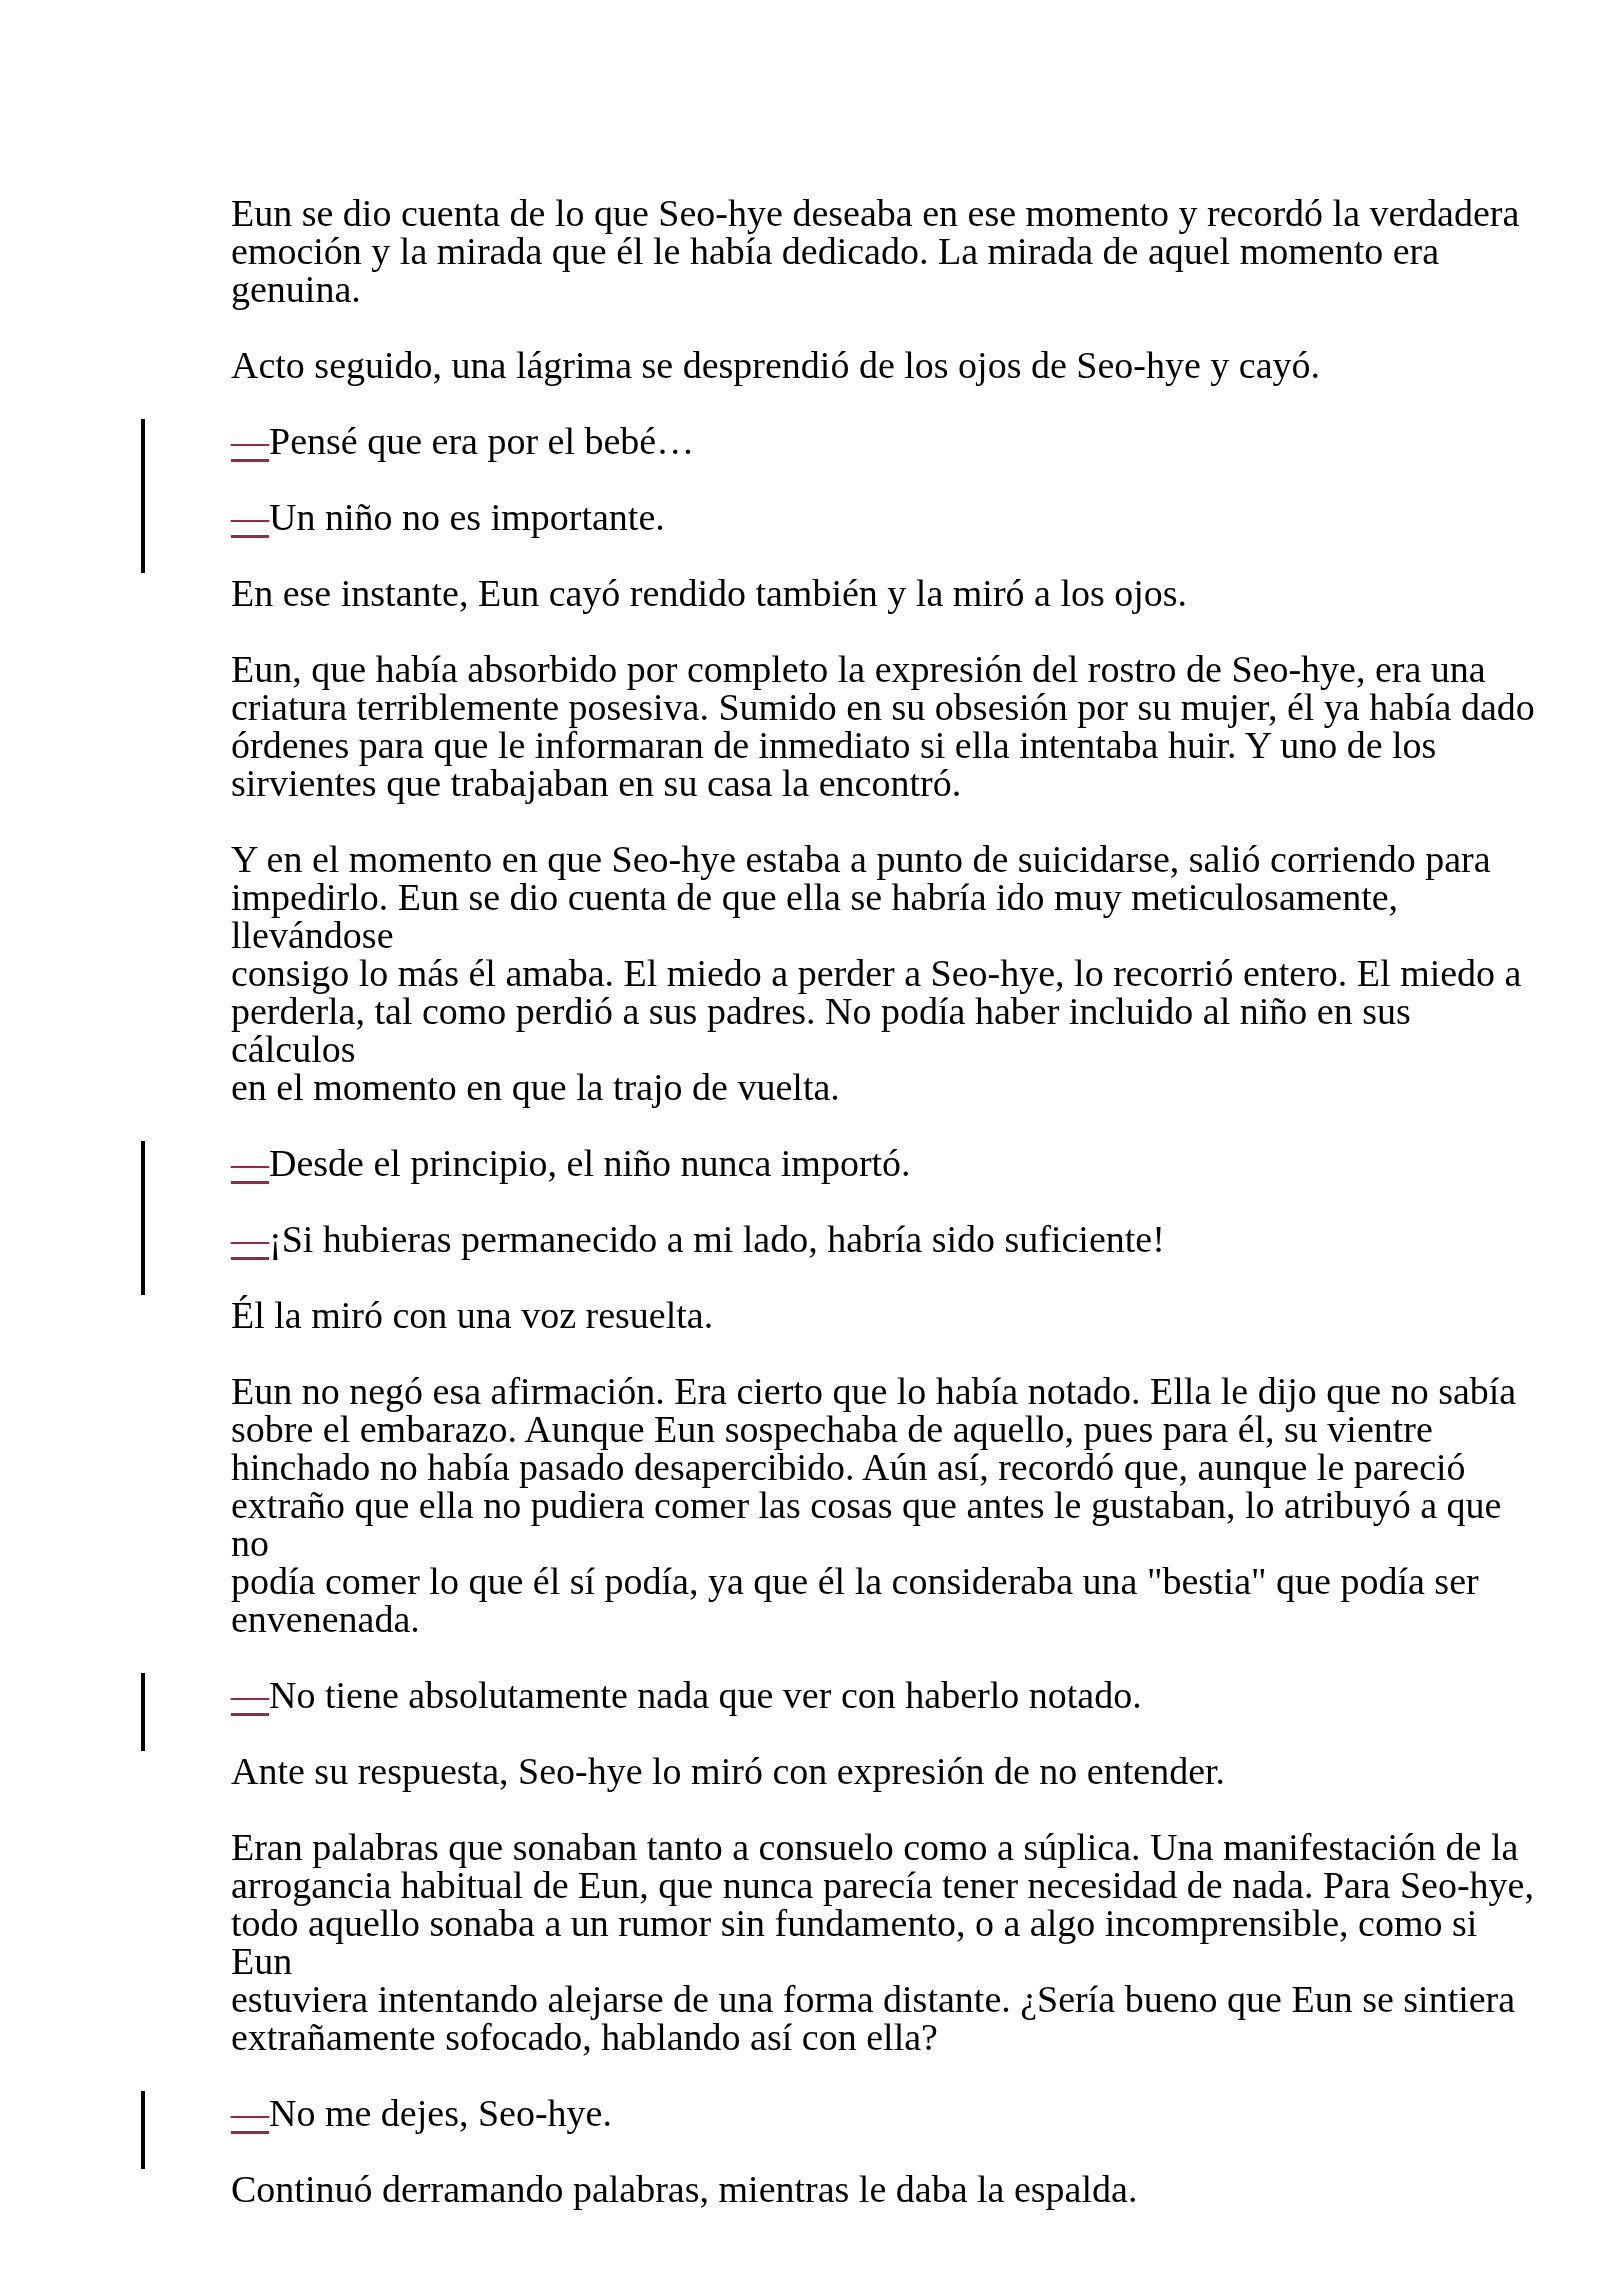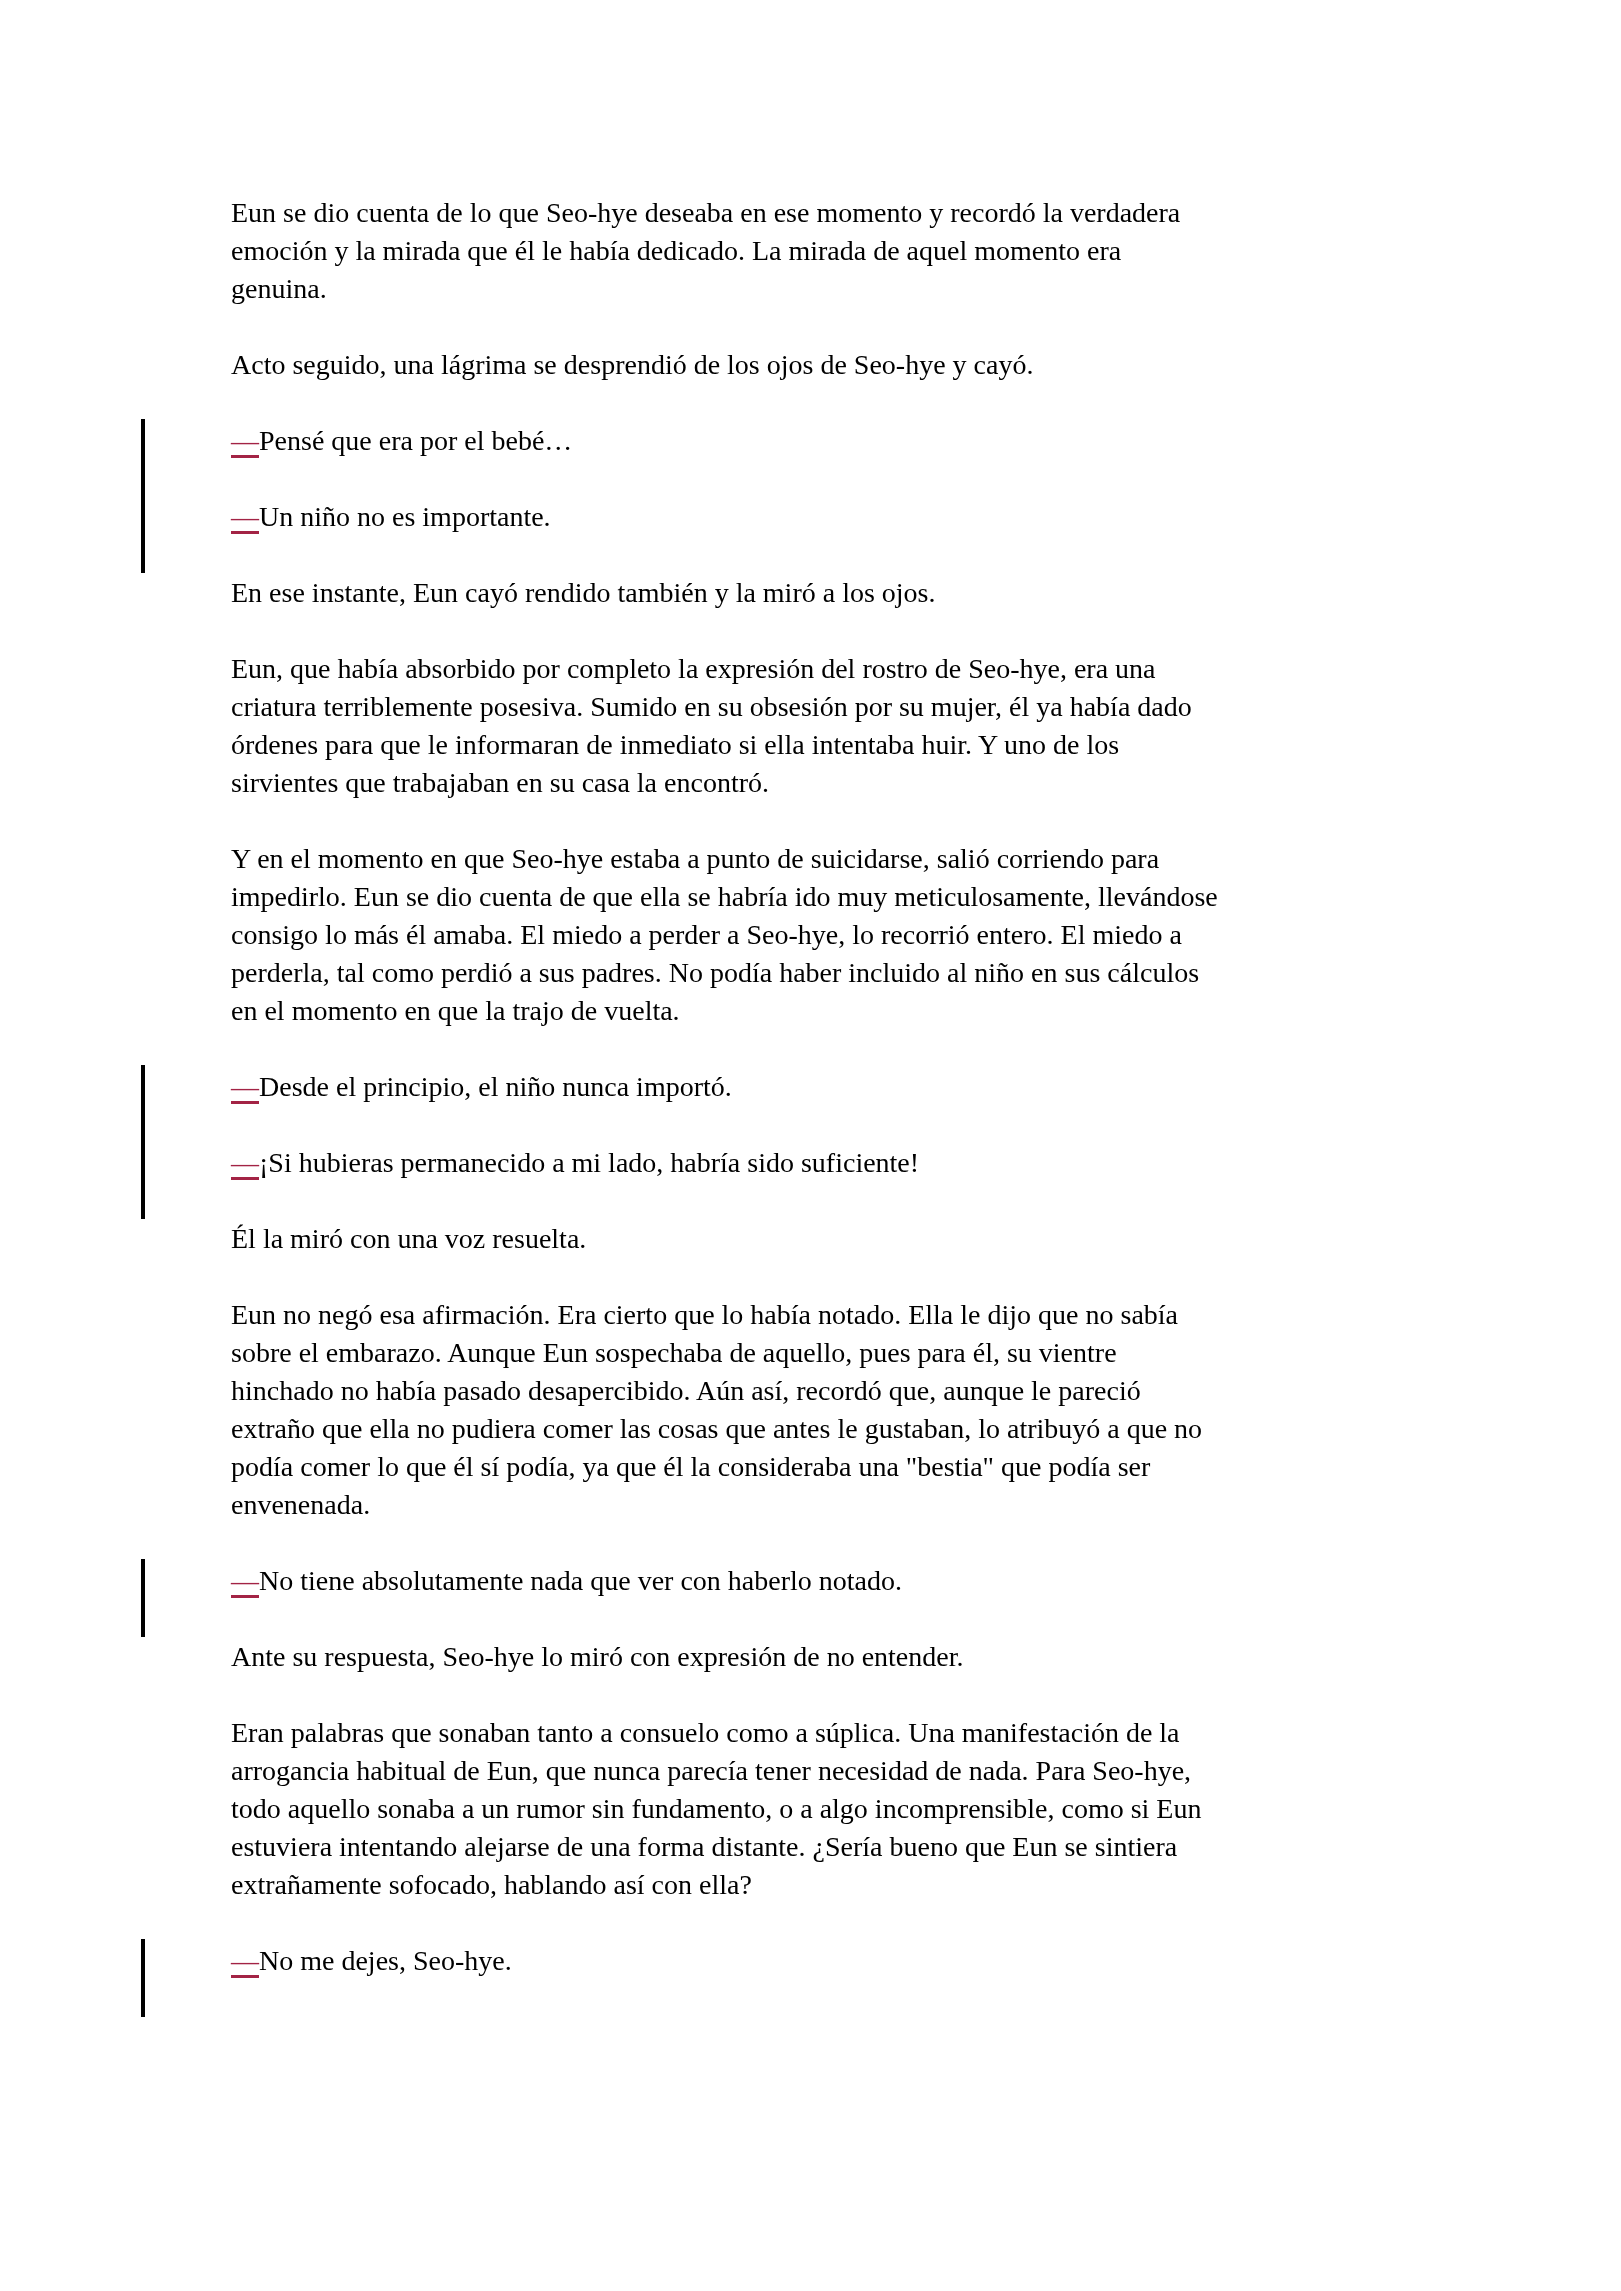--- a/index.html
+++ b/index.html
@@ -8,21 +8,21 @@
     background: #ffffff;
   }
   .page {
     position: relative;
     width: 1621px;
     height: 2292px;
     box-sizing: border-box;
     background: #ffffff;
     overflow: hidden;
     font-family: "Liberation Serif", "DejaVu Serif", serif;
-    font-size: 28px;
+    font-size: 38px;
     line-height: 38px;
     color: #000000;
   }
   .textcol {
     position: absolute;
     left: 231px;
     top: 194px;
     width: 1313px;
   }
   p.para {
@@ -77,15 +77,16 @@
 podía comer lo que él sí podía, ya que él la consideraba una "bestia" que podía ser
 envenenada.</p>
       <p class="para"><span class="change-bar"></span><span class="dash">—</span><span>No tiene absolutamente nada que ver con haberlo notado.</span></p>
       <p class="para">Ante su respuesta, Seo-hye lo miró con expresión de no entender.</p>
       <p class="para">Eran palabras que sonaban tanto a consuelo como a súplica. Una manifestación de la
 arrogancia habitual de Eun, que nunca parecía tener necesidad de nada. Para Seo-hye,
 todo aquello sonaba a un rumor sin fundamento, o a algo incomprensible, como si Eun
 estuviera intentando alejarse de una forma distante. ¿Sería bueno que Eun se sintiera
 extrañamente sofocado, hablando así con ella?</p>
       <p class="para"><span class="change-bar"></span><span class="dash">—</span><span>No me dejes, Seo-hye.</span></p>
+      <p class="para">Continuó derramando palabras, mientras le daba la espalda.</p>
     </div>
 </div>
 
 
 </body></html>

